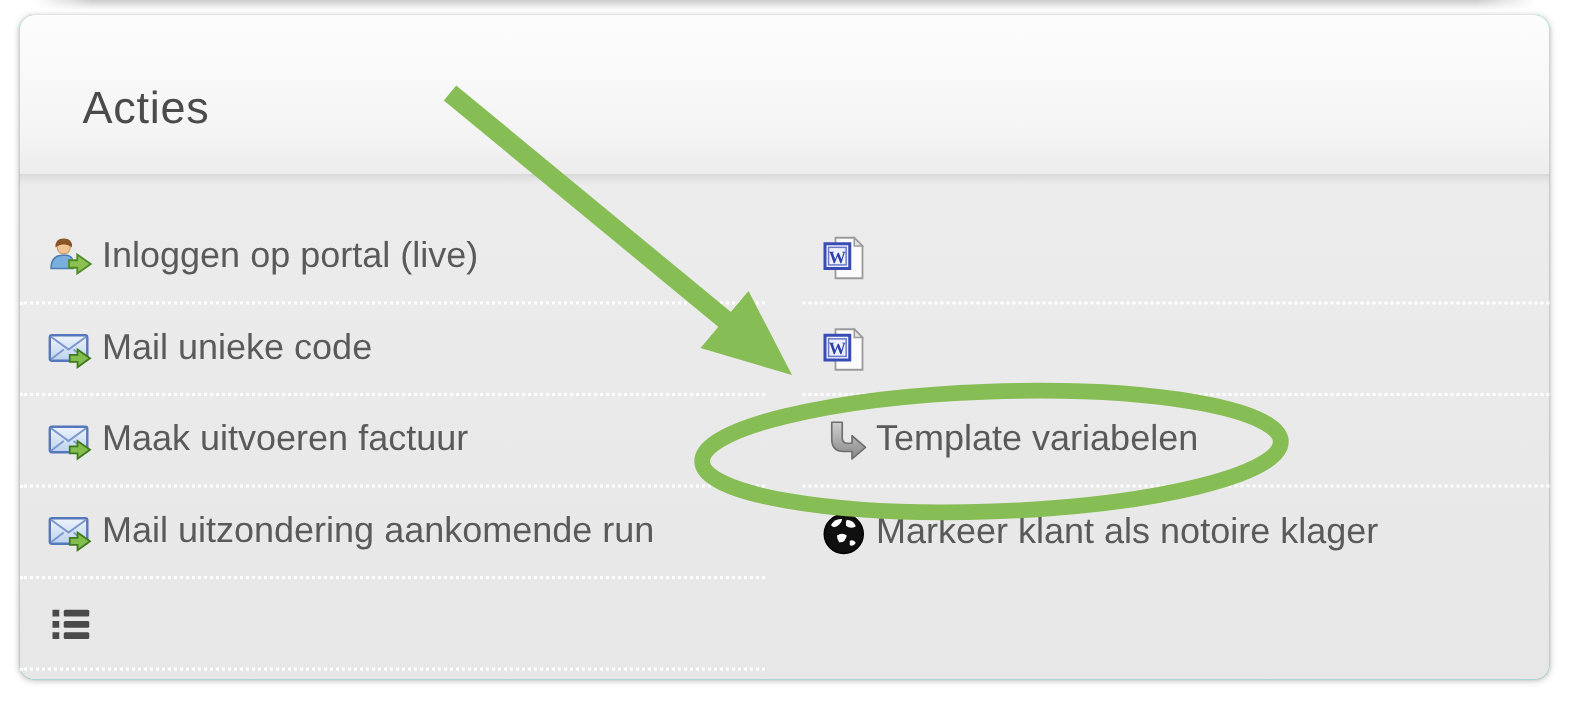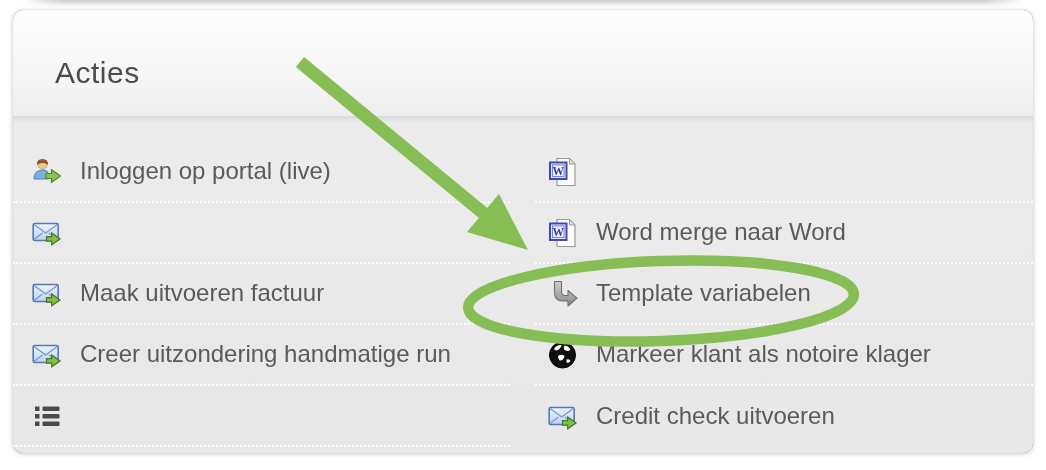--- a/index.html
+++ b/index.html
@@ -39,21 +39,21 @@
     border-radius:0 0 10px 10px;
     background:linear-gradient(180deg,#ececec 0%, #e7e7e7 100%);
     box-shadow:inset 0 6px 7px -5px rgba(0,0,0,0.14);
   }
   .cols { position:absolute; top:26px; left:0; right:0; }
   .col { position:absolute; top:0; }
   .col-left  { left:0;    width:497px; }
   .col-right { left:522px; width:498px; }
   .action-row {
     height:61px; box-sizing:border-box;
-    display:flex; align-items:center; gap:18px;
+    display:flex; align-items:center; gap:6px;
     cursor:pointer;
   }
   .col-left  .action-row { padding-left:19px; border-bottom:2px dotted #ffffff; }
   .col-right .action-row { padding-left:13px; }
   .col-right .action-row:not(:last-child) { border-bottom:2px dotted #ffffff; }
   .row-icon { width:30px; height:30px; flex:0 0 30px; }
   .row-icon svg { display:block; width:30px; height:30px; }
   .row-label {
     font-size:24px; color:#5a5a5a; white-space:nowrap; line-height:1;
     padding-bottom:2px;
@@ -95,20 +95,21 @@
       <stop offset="0" stop-color="#eef4fc"></stop>
                     <stop offset="1" stop-color="#bcd2ef"></stop>
     </linearGradient>
                 </defs>
     <rect x="1.2" y="5.5" width="25" height="17" rx="1.5" fill="url(#envg)" stroke="#5577bb" stroke-width="1.6"></rect>
     <path d="M2,6.5 L13.7,15 L25.4,6.5" fill="none" stroke="#7b97cd" stroke-width="1.4"></path>
     <path d="M2,21.5 L10.5,15 M25.4,21.5 L17,15" fill="none" stroke="#7b97cd" stroke-width="1.2"></path>
     <path d="M14.5,18.6 h5.2 v-3.6 l8.3,5.9 -8.3,5.9 v-3.6 h-5.2 Z" fill="#82bd4d" stroke="#3f7a1c" stroke-width="1.2"></path>
   </svg>
             </span>
+            <span class="row-label">Mail unieke code</span>
           </div>
           <div class="action-row">
             <span class="row-icon">
               <svg viewBox="0 0 30 30" xmlns="http://www.w3.org/2000/svg">
     <defs>
                   <linearGradient id="envg" x1="0" y1="0" x2="0" y2="1">
       <stop offset="0" stop-color="#eef4fc"></stop>
                     <stop offset="1" stop-color="#bcd2ef"></stop>
     </linearGradient>
                 </defs>
@@ -128,21 +129,21 @@
       <stop offset="0" stop-color="#eef4fc"></stop>
                     <stop offset="1" stop-color="#bcd2ef"></stop>
     </linearGradient>
                 </defs>
     <rect x="1.2" y="5.5" width="25" height="17" rx="1.5" fill="url(#envg)" stroke="#5577bb" stroke-width="1.6"></rect>
     <path d="M2,6.5 L13.7,15 L25.4,6.5" fill="none" stroke="#7b97cd" stroke-width="1.4"></path>
     <path d="M2,21.5 L10.5,15 M25.4,21.5 L17,15" fill="none" stroke="#7b97cd" stroke-width="1.2"></path>
     <path d="M14.5,18.6 h5.2 v-3.6 l8.3,5.9 -8.3,5.9 v-3.6 h-5.2 Z" fill="#82bd4d" stroke="#3f7a1c" stroke-width="1.2"></path>
   </svg>
             </span>
-            <span class="row-label">Creer uitzondering handmatige run</span>
+            <span class="row-label">Mail uitzondering aankomende run</span>
           </div>
           <div class="action-row">
             <span class="row-icon">
               <svg viewBox="0 0 30 30" xmlns="http://www.w3.org/2000/svg">
     <g fill="#4a4a4a">
       <rect x="3" y="5.5" width="4.5" height="4.5"></rect>
                   <rect x="10.5" y="5.5" width="17" height="4.5" rx="1"></rect>
       <rect x="3" y="13" width="4.5" height="4.5"></rect>
                   <rect x="10.5" y="13" width="17" height="4.5" rx="1"></rect>
       <rect x="3" y="20.5" width="4.5" height="4.5"></rect>
@@ -167,21 +168,20 @@
           <div class="action-row">
             <span class="row-icon">
               <svg viewBox="0 0 30 30" xmlns="http://www.w3.org/2000/svg">
     <path d="M9,1.5 L21.5,1.5 L27,7 L27,28.5 L9,28.5 Z" fill="#fcfcfc" stroke="#9a9a9a" stroke-width="1.2"></path>
     <path d="M21.5,1.5 L21.5,7 L27,7 Z" fill="#e2e2e2" stroke="#9a9a9a" stroke-width="1"></path>
     <rect x="2" y="5.5" width="16.5" height="16.5" fill="#eef1fb" stroke="#3a4cb4" stroke-width="2"></rect>
     <rect x="4.4" y="7.9" width="11.7" height="11.7" fill="none" stroke="#6b79cc" stroke-width="1"></rect>
     <text x="10.3" y="18.2" text-anchor="middle" font-family="'Liberation Serif', serif" font-weight="bold" font-size="11.5" fill="#2f3fa8">W</text>
   </svg>
             </span>
-            <span class="row-label">Word merge naar Word</span>
           </div>
           <div class="action-row">
             <span class="row-icon">
               <svg viewBox="0 0 30 30" xmlns="http://www.w3.org/2000/svg">
     <defs>
                   <linearGradient id="bag" x1="0" y1="0" x2="0" y2="1">
       <stop offset="0" stop-color="#cfcfcf"></stop>
                     <stop offset="1" stop-color="#878787"></stop>
     </linearGradient>
                 </defs>
@@ -196,37 +196,20 @@
     <circle cx="14.5" cy="15" r="13" fill="#0f0f0f"></circle>
     <path d="M6,9 Q8.5,4.5 13.5,5 Q12.5,9.5 8,10.5 Q6.5,10 6,9 Z" fill="#ffffff"></path>
     <path d="M16.5,5.5 Q21.5,6 22.5,10 Q19,12 16,9.5 Q15.5,7 16.5,5.5 Z" fill="#ffffff"></path>
     <path d="M10,16 Q13.5,13.5 16.5,16 Q15.5,21 11.5,20.5 Q9.8,18 10,16 Z" fill="#ffffff"></path>
     <path d="M18.5,19.5 Q21.5,18.5 22.5,21 Q21,23.5 18.5,22.5 Z" fill="#ffffff"></path>
     <circle cx="14.5" cy="15" r="13" fill="none" stroke="#000000" stroke-width="1"></circle>
   </svg>
             </span>
             <span class="row-label">Markeer klant als notoire klager</span>
           </div>
-          <div class="action-row">
-            <span class="row-icon">
-              <svg viewBox="0 0 30 30" xmlns="http://www.w3.org/2000/svg">
-    <defs>
-                  <linearGradient id="envg" x1="0" y1="0" x2="0" y2="1">
-      <stop offset="0" stop-color="#eef4fc"></stop>
-                    <stop offset="1" stop-color="#bcd2ef"></stop>
-    </linearGradient>
-                </defs>
-    <rect x="1.2" y="5.5" width="25" height="17" rx="1.5" fill="url(#envg)" stroke="#5577bb" stroke-width="1.6"></rect>
-    <path d="M2,6.5 L13.7,15 L25.4,6.5" fill="none" stroke="#7b97cd" stroke-width="1.4"></path>
-    <path d="M2,21.5 L10.5,15 M25.4,21.5 L17,15" fill="none" stroke="#7b97cd" stroke-width="1.2"></path>
-    <path d="M14.5,18.6 h5.2 v-3.6 l8.3,5.9 -8.3,5.9 v-3.6 h-5.2 Z" fill="#82bd4d" stroke="#3f7a1c" stroke-width="1.2"></path>
-  </svg>
-            </span>
-            <span class="row-label">Credit check uitvoeren</span>
-          </div>
         </div>
     </div>
   </div>
 </div>
 
 <svg class="anno-overlay" viewBox="0 0 1046 470" xmlns="http://www.w3.org/2000/svg">
   <line class="anno-stroke" x1="300" y1="62" x2="488" y2="217" stroke-width="13" stroke="#87bd55"></line>
   <polygon class="anno-fill" points="528,250 467,232 499,194" fill="#87bd55"></polygon>
   <ellipse class="anno-stroke" cx="661" cy="301" rx="193" ry="40" fill="none" stroke-width="10.5" transform="rotate(-2 661 301)" stroke="#87bd55"></ellipse>
 </svg>

